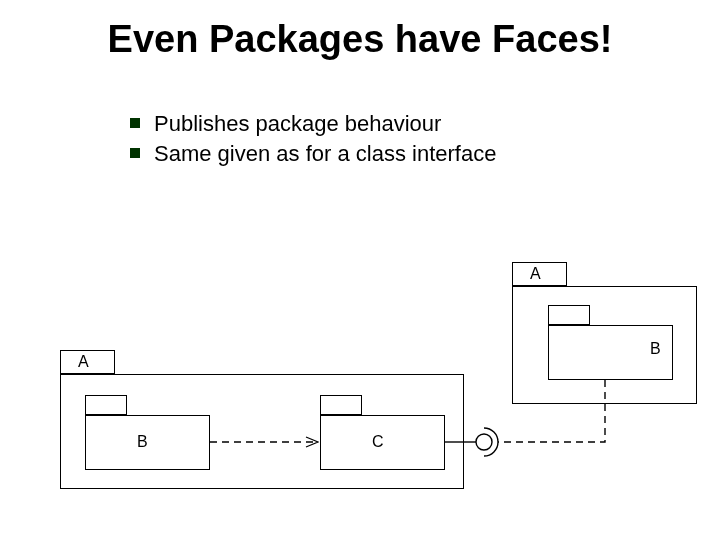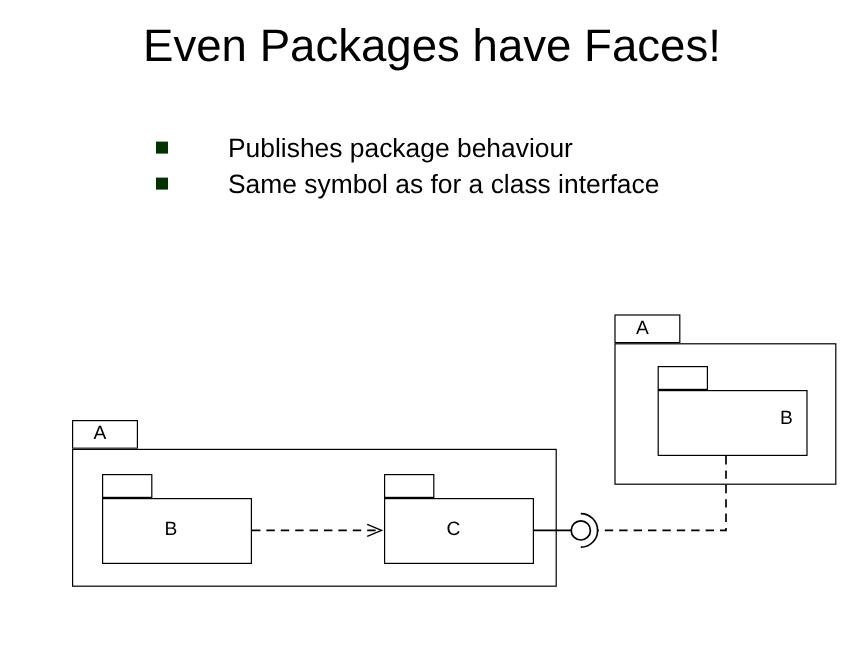--- a/index.html
+++ b/index.html
@@ -16,21 +16,21 @@
     width: 720px;
     height: 540px;
   }
   .title {
     position: absolute;
     top: 18px;
     left: 0;
     width: 720px;
     text-align: center;
     font-size: 38px;
-    font-weight: 400;
+    font-weight: 700;
   }
   .bullets {
     position: absolute;
     top: 110px;
     left: 130px;
     width: 520px;
     font-size: 22px;
     line-height: 1.25;
   }
   .bullet {
@@ -41,21 +41,20 @@
   .bullet .marker {
     width: 10px;
     height: 10px;
     background: #003300;
     margin-top: 8px;
     margin-right: 14px;
     flex-shrink: 0;
   }
   .bullet .text {
     flex: 1;
-    margin-left: 36px;
   }
   .diagram {
     position: absolute;
     left: 0;
     top: 0;
     width: 720px;
     height: 540px;
   }
   .box {
     position: absolute;
@@ -83,21 +82,21 @@
 
   <div class="title">Even Packages have Faces!</div>
 
   <div class="bullets">
     <div class="bullet">
       <div class="marker"></div>
       <div class="text">Publishes package behaviour</div>
     </div>
     <div class="bullet">
       <div class="marker"></div>
-      <div class="text">Same symbol as for a class interface</div>
+      <div class="text">Same given as for a class interface</div>
     </div>
   </div>
 
   <div class="diagram">
 
     <div class="box" style="left:60px; top:350px; width:55px; height:24px;"></div>
     <div class="box" style="left:60px; top:374px; width:404px; height:115px;"></div>
     <div class="lbl" style="left:78px; top:353px;">A</div>
 
     <div class="box" style="left:85px; top:395px; width:42px; height:20px;"></div>

